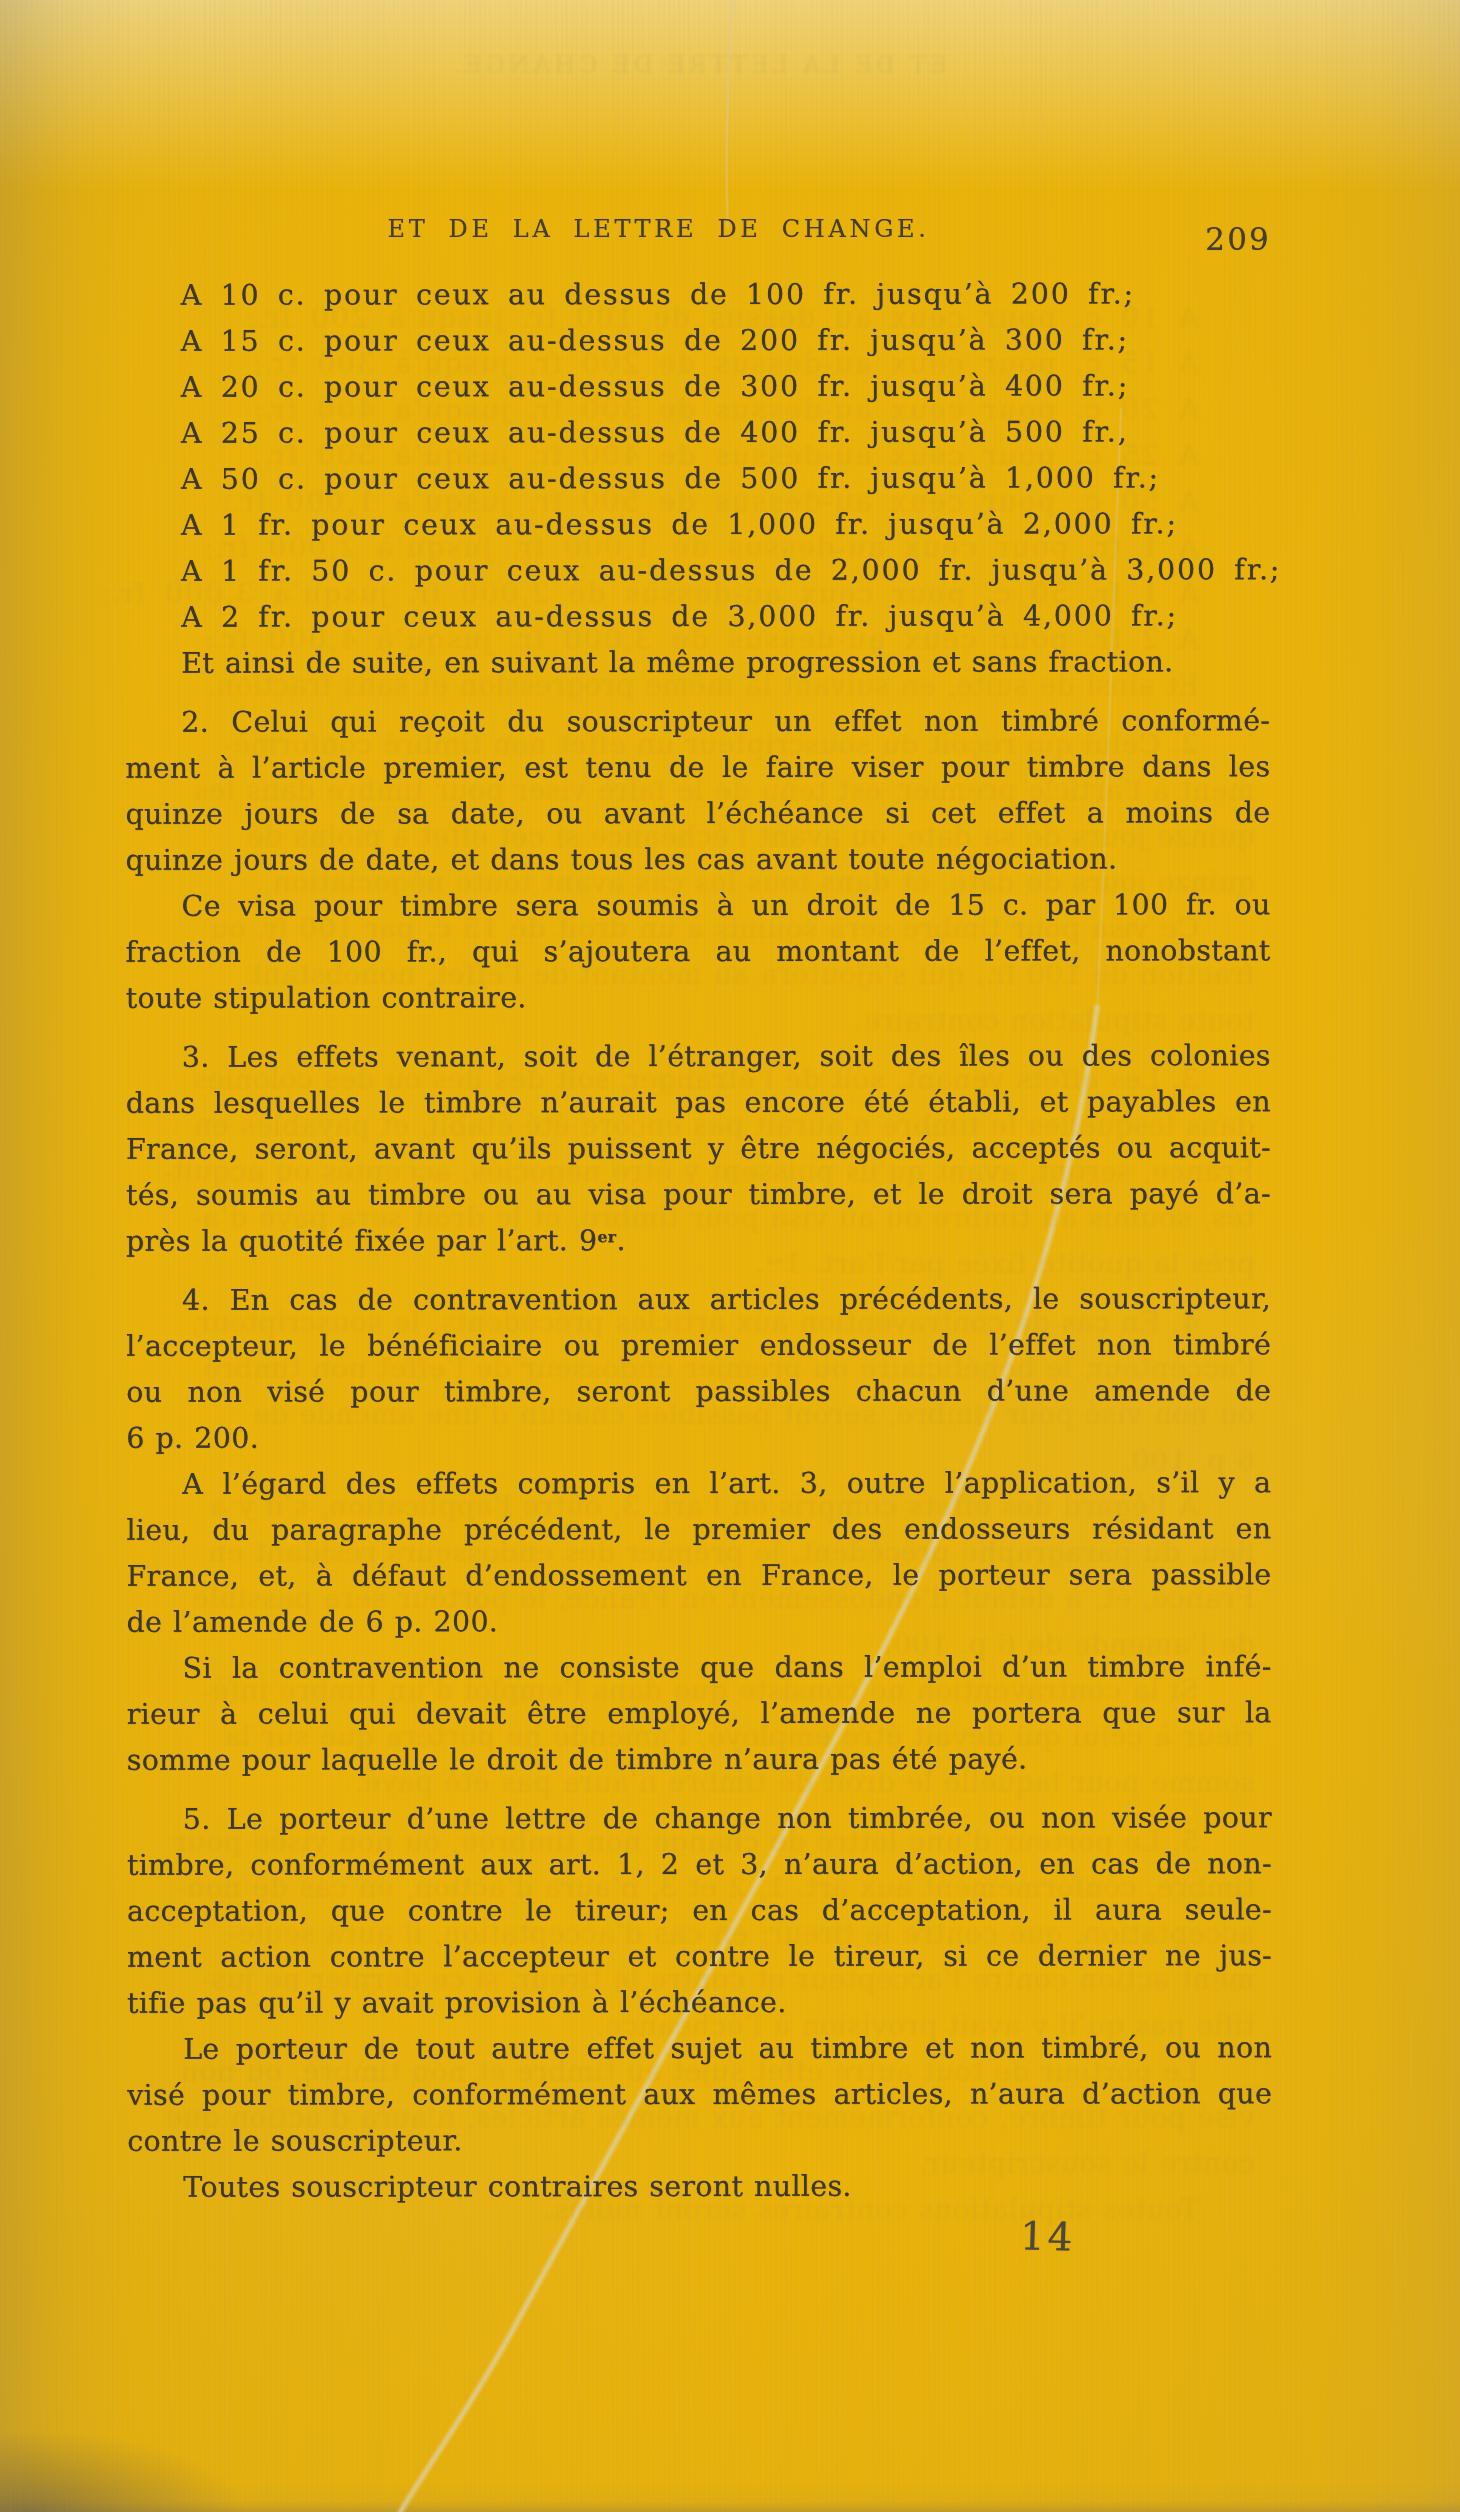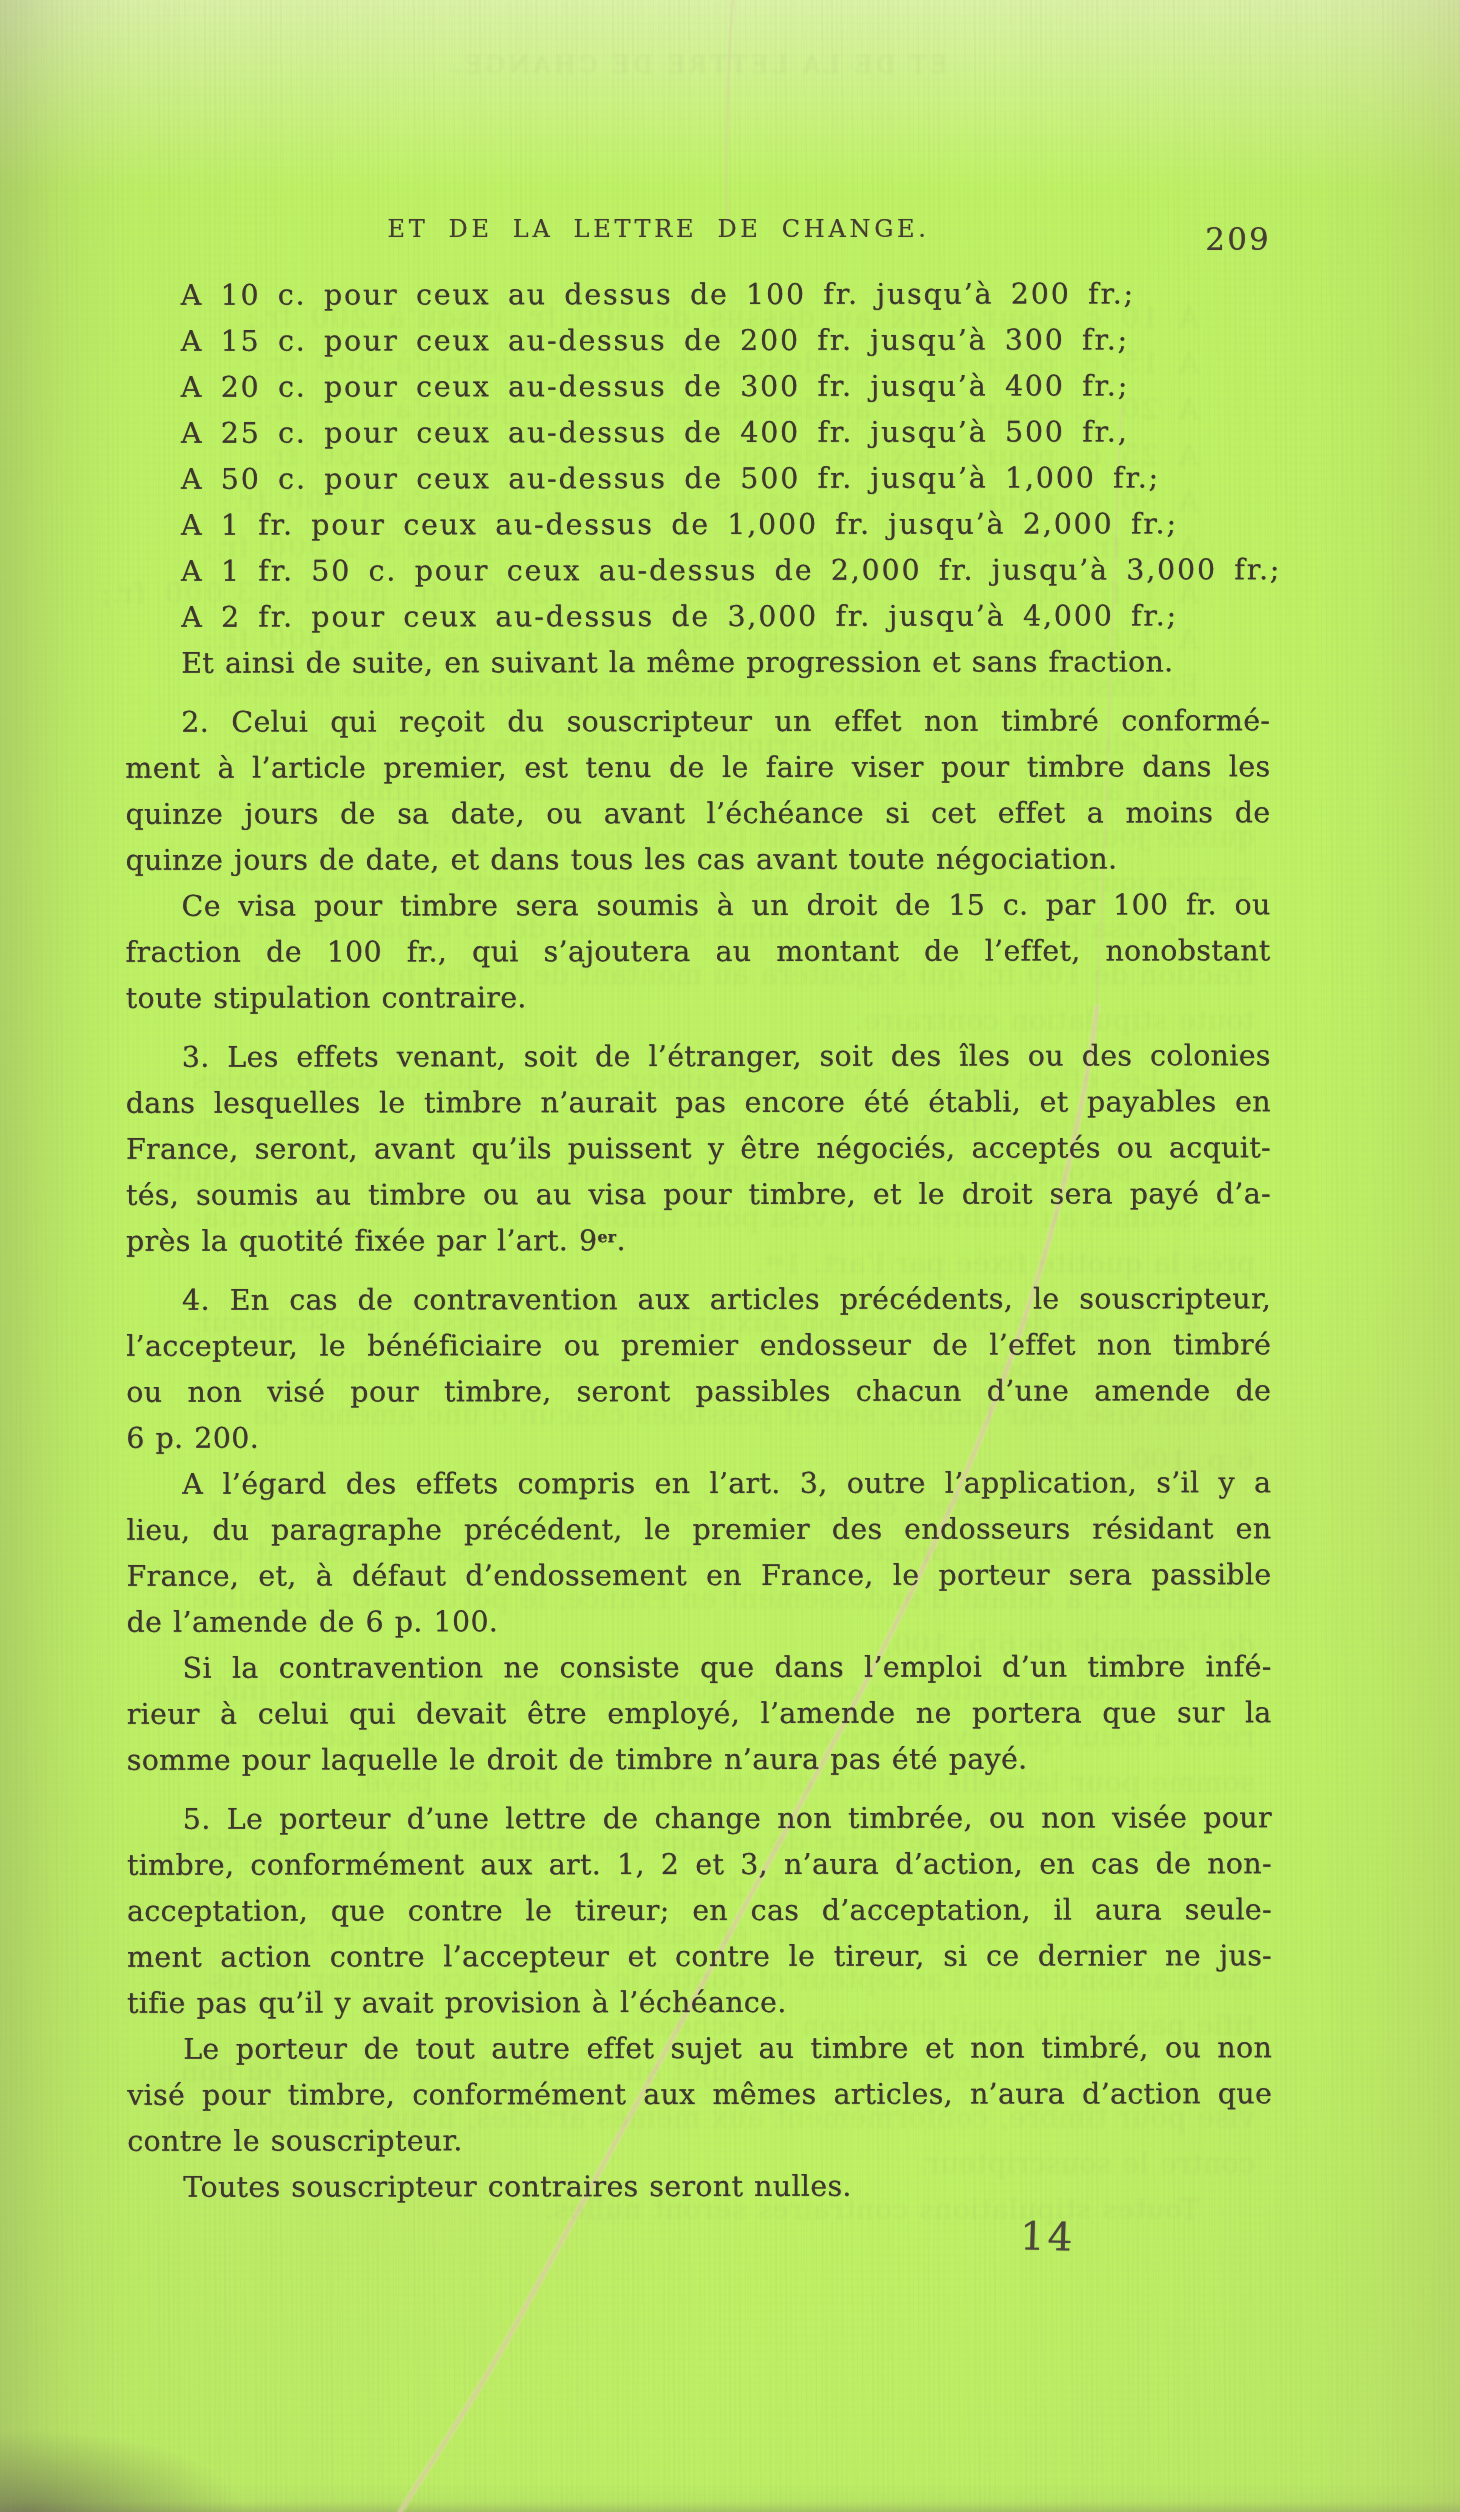--- a/index.html
+++ b/index.html
@@ -2,21 +2,21 @@
 <html style="font-size:11.7px"><head>
 <meta charset="utf-8">
 <style>
   html,body { margin:0; padding:0; }
   body { background:#9b968a; }
 
   #page {
     position:relative;
     width:1461px; height:2512px;
     overflow:hidden;
-    background-color:#bef264;
+    background-color:#eab308;
     font-family:"DejaVu Serif", "Liberation Serif", serif;
   }
 
   
   #page::before {
     content:""; position:absolute; inset:0; z-index:1; pointer-events:none;
     background:
       radial-gradient(ellipse 307px 117px at 2% 100%, rgba(92,87,76,.55), rgba(92,87,76,0) 70%),
       radial-gradient(ellipse 657px 365px at 82% 58%, rgba(205,185,140,.10), rgba(205,185,140,0) 70%),
       radial-gradient(ellipse 511px 307px at 30% 88%, rgba(200,180,135,.08), rgba(200,180,135,0) 70%),
@@ -182,21 +182,21 @@
       <div class="line justify"><span>France, seront, avant qu’ils puissent y être négociés, acceptés ou acquit-</span></div>
       <div class="line justify"><span>tés, soumis au timbre ou au visa pour timbre, et le droit sera payé d’a-</span></div>
       <div class="line"><span>près la quotité fixée par l’art. 9</span><sup>er</sup><span>.</span></div>
       <div class="line indent justify gap"><span>4. En cas de contravention aux articles précédents, le souscripteur,</span></div>
       <div class="line justify"><span>l’accepteur, le bénéficiaire ou premier endosseur de l’effet non timbré</span></div>
       <div class="line justify"><span>ou non visé pour timbre, seront passibles chacun d’une amende de</span></div>
       <div class="line"><span>6 p. 200.</span></div>
       <div class="line indent justify"><span>A l’égard des effets compris en l’art. 3, outre l’application, s’il y a</span></div>
       <div class="line justify"><span>lieu, du paragraphe précédent, le premier des endosseurs résidant en</span></div>
       <div class="line justify"><span>France, et, à défaut d’endossement en France, le porteur sera passible</span></div>
-      <div class="line"><span>de l’amende de 6 p. 100.</span></div>
+      <div class="line"><span>de l’amende de 6 p. 200.</span></div>
       <div class="line indent justify"><span>Si la contravention ne consiste que dans l’emploi d’un timbre infé-</span></div>
       <div class="line justify"><span>rieur à celui qui devait être employé, l’amende ne portera que sur la</span></div>
       <div class="line"><span>somme pour laquelle le droit de timbre n’aura pas été payé.</span></div>
       <div class="line indent justify gap"><span>5. Le porteur d’une lettre de change non timbrée, ou non visée pour</span></div>
       <div class="line justify"><span>timbre, conformément aux art. 1, 2 et 3, n’aura d’action, en cas de non-</span></div>
       <div class="line justify"><span>acceptation, que contre le tireur; en cas d’acceptation, il aura seule-</span></div>
       <div class="line justify"><span>ment action contre l’accepteur et contre le tireur, si ce dernier ne jus-</span></div>
       <div class="line"><span>tifie pas qu’il y avait provision à l’échéance.</span></div>
       <div class="line indent justify"><span>Le porteur de tout autre effet sujet au timbre et non timbré, ou non</span></div>
       <div class="line justify"><span>visé pour timbre, conformément aux mêmes articles, n’aura d’action que</span></div>

